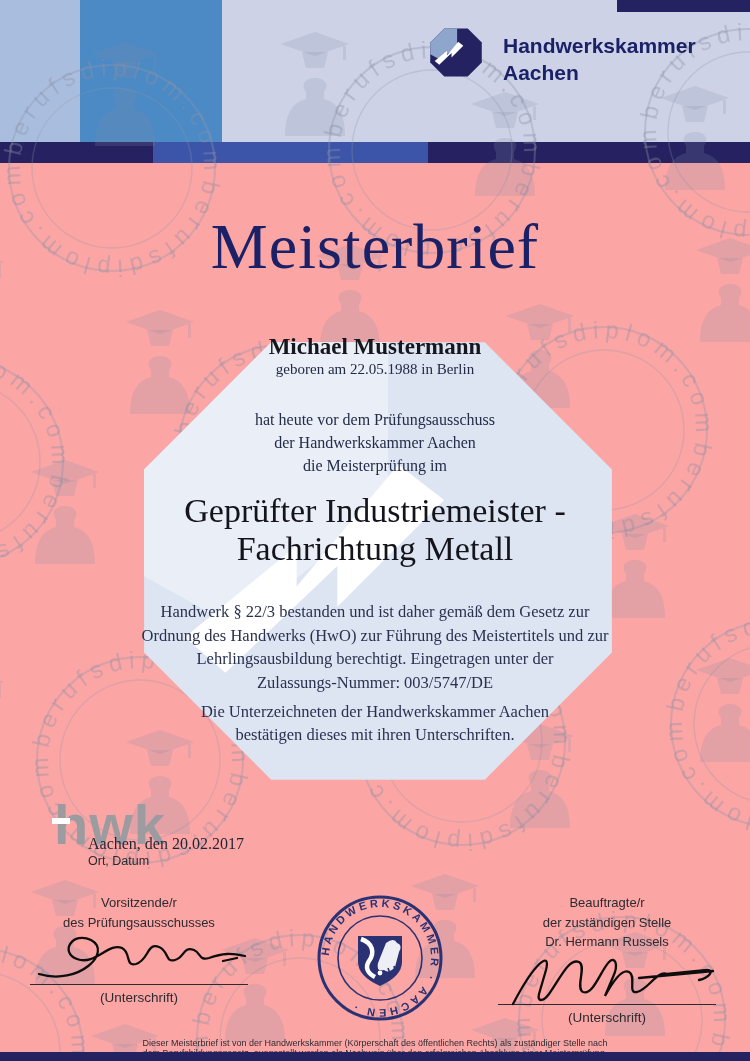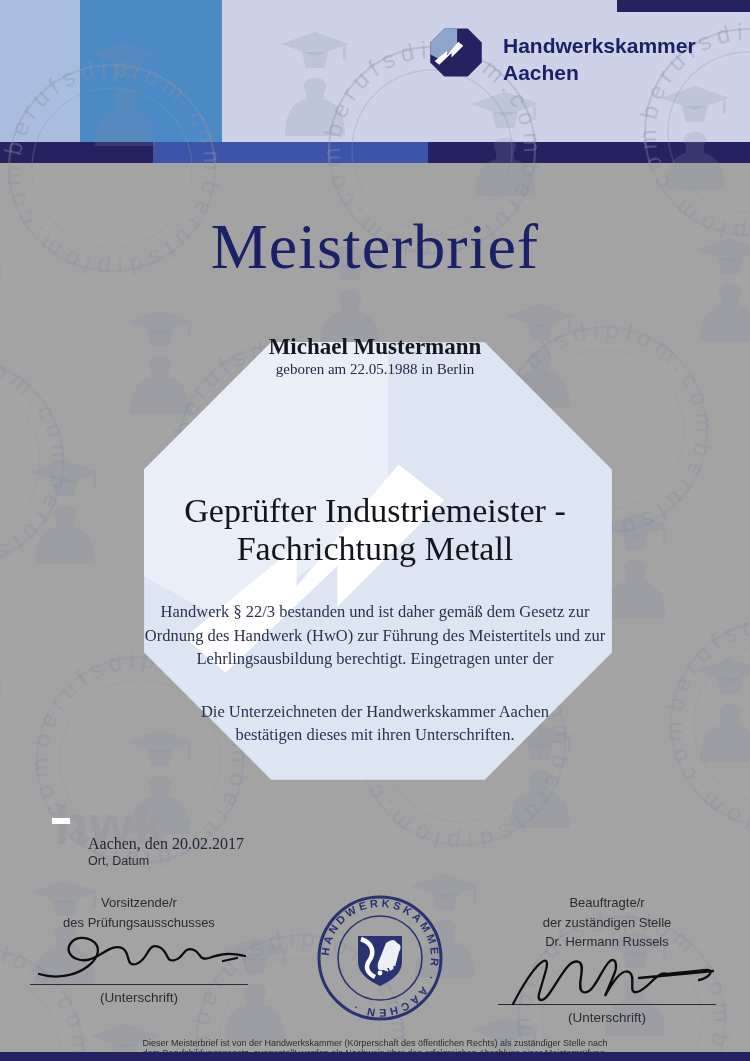--- a/index.html
+++ b/index.html
@@ -1,16 +1,16 @@
 <!DOCTYPE html>
 <html><head>
 <meta charset="utf-8">
 <style>
   html,body{margin:0;padding:0;background:#888;}
-  #page{position:relative;width:750px;height:1061px;background:#a3a3a3;overflow:hidden;
+  #page{position:relative;width:750px;height:1061px;background:#fca5a5;overflow:hidden;
         font-family:"Liberation Serif",serif;color:#232a44;margin:0 auto;}
   .abs{position:absolute;}
   
   .hdr{left:0;top:0;width:750px;height:142px;background:#cdd2e6;z-index:1;}
   .hdr-col1{left:0;top:0;width:80px;height:142px;background:#a9bedf;}
   .hdr-col2{left:80px;top:0;width:142px;height:142px;background:#4b8ac5;}
   .hdr-tr{left:617px;top:0;width:133px;height:12px;background:#252262;}
   .orgname{left:503px;top:32px;font-family:"Liberation Sans",sans-serif;font-weight:bold;
            font-size:21px;line-height:27px;color:#1b2166;z-index:3;}
   
@@ -135,30 +135,36 @@
   </svg>
   <div class="abs orgname">
     <div>Handwerkskammer</div>
     <div>Aachen</div>
   </div>
 
   <div class="abs center title content">Meisterbrief</div>
   <div class="abs center name content">Michael Mustermann</div>
   <div class="abs center birth content">geboren am 22.05.1988 in Berlin</div>
 
+  <div class="abs center intro content">
+    <div>hat heute vor dem Prüfungsausschuss</div>
+    <div>der Handwerkskammer Aachen</div>
+    <div>die Meisterprüfung im</div>
+  </div>
 
   <div class="abs center qual content">
     <div>Geprüfter Industriemeister -</div>
     <div>Fachrichtung Metall</div>
   </div>
 
   <div class="abs center legal content">
     <div>Handwerk § 22/3 bestanden und ist daher gemäß dem Gesetz zur</div>
-    <div>Ordnung des Handwerk (HwO) zur Führung des Meistertitels und zur</div>
+    <div>Ordnung des Handwerks (HwO) zur Führung des Meistertitels und zur</div>
     <div>Lehrlingsausbildung berechtigt. Eingetragen unter der</div>
+    <div>Zulassungs-Nummer: 003/5747/DE</div>
   </div>
 
   <div class="abs center confirm content">
     <div>Die Unterzeichneten der Handwerkskammer Aachen</div>
     <div>bestätigen dieses mit ihren Unterschriften.</div>
   </div>
 
   <svg class="abs content" style="left:52px;top:786px" width="118" height="72">
     <text x="2" y="58" font-family="Liberation Sans, sans-serif" font-weight="bold" font-size="56" fill="#9b9ba0" letter-spacing="1">hwk</text>
     <rect x="0" y="32" width="18" height="6" fill="#ffffff"></rect>

